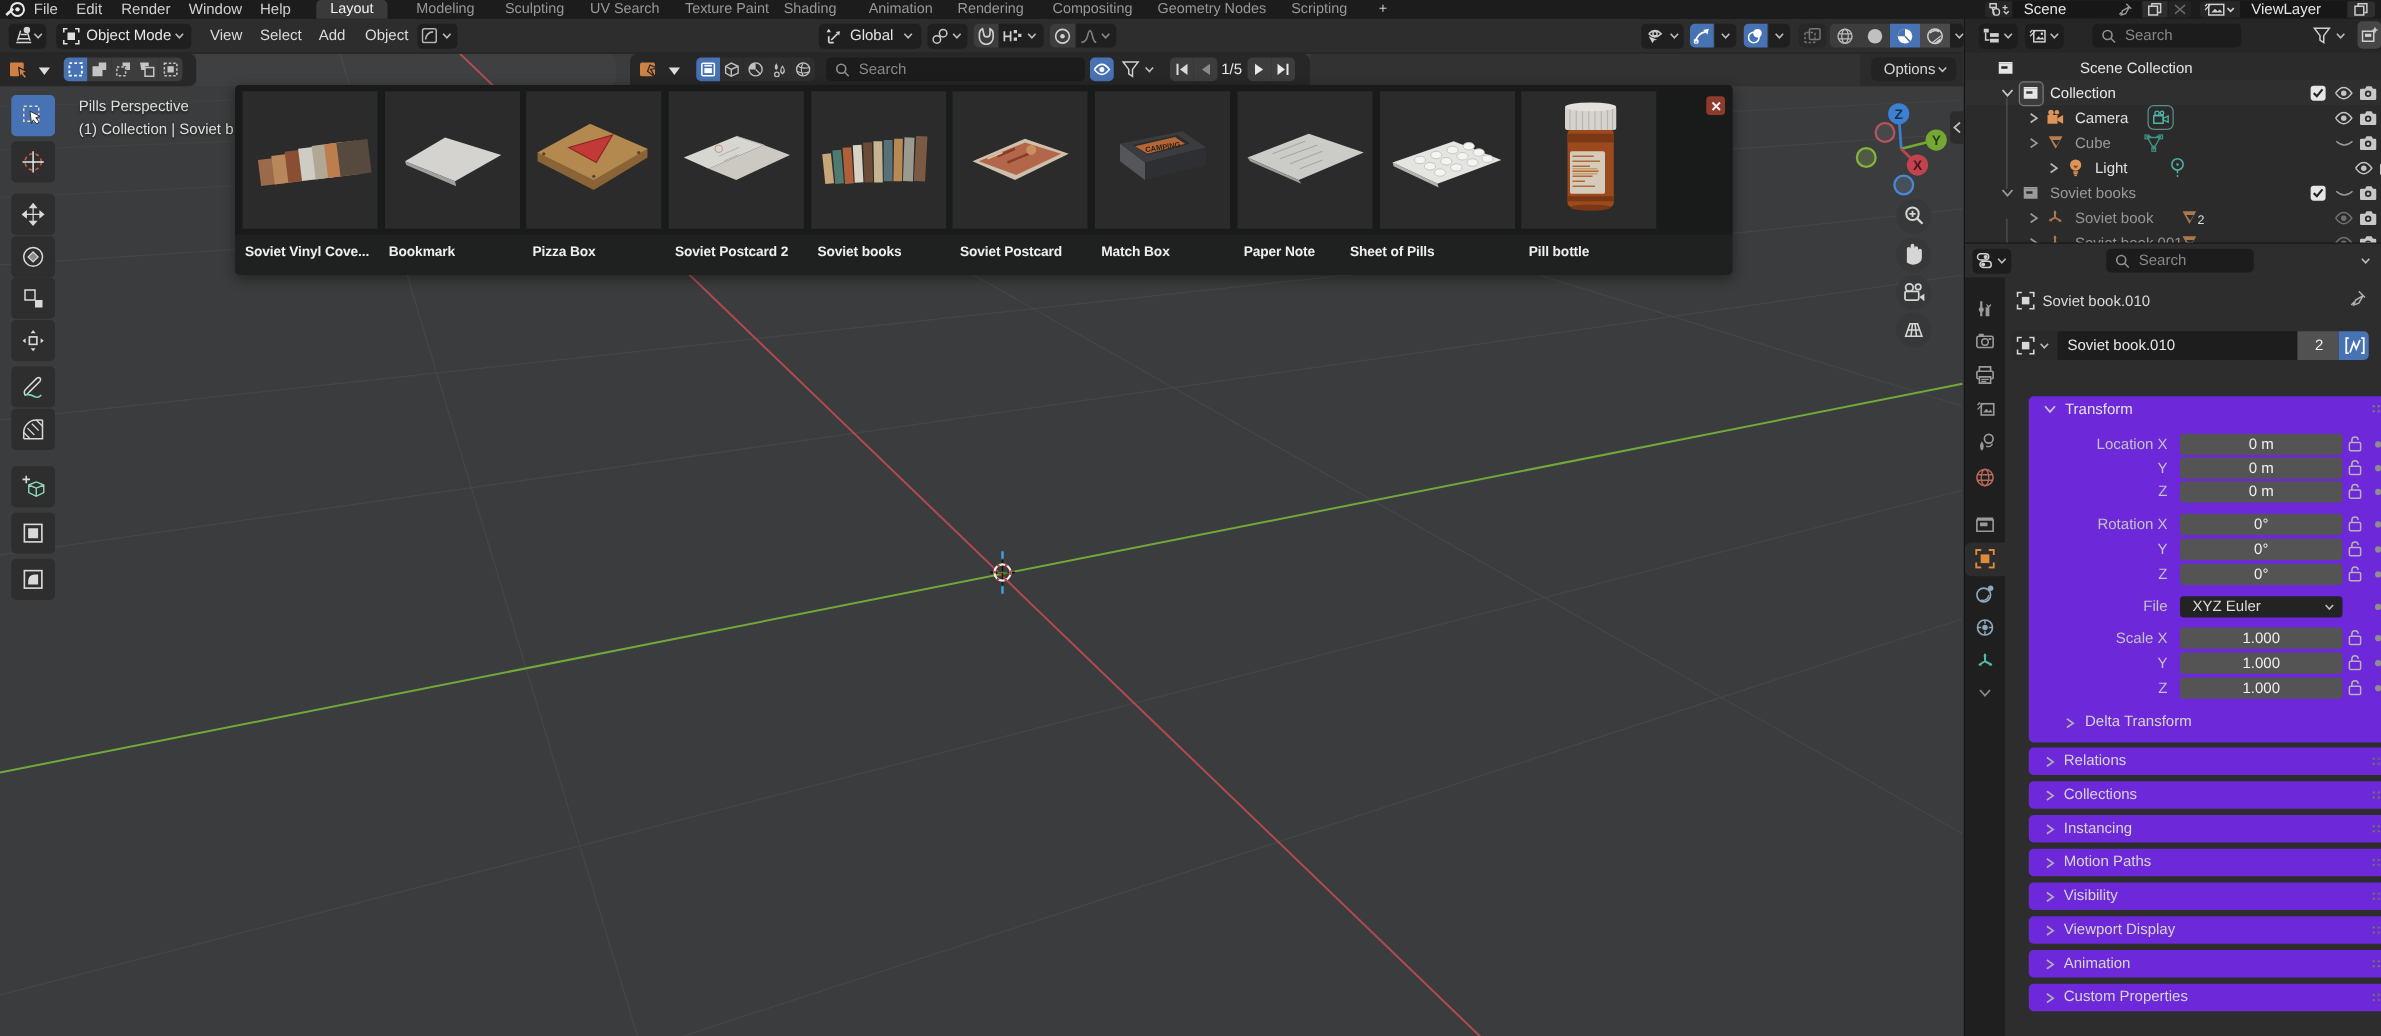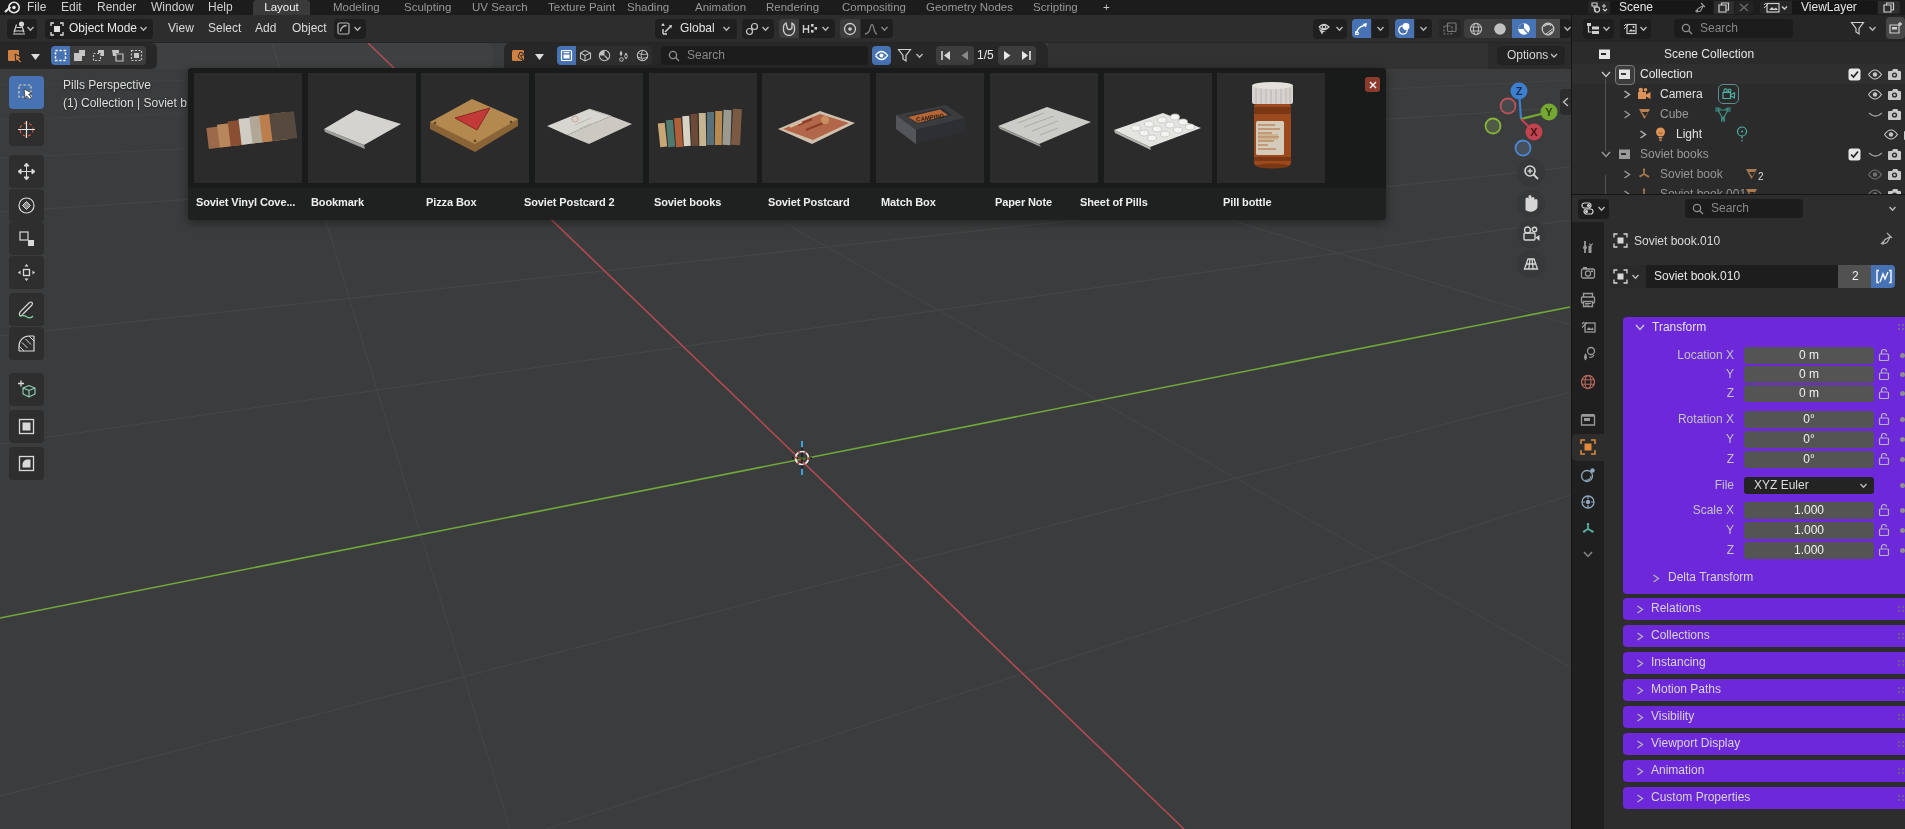--- a/index.html
+++ b/index.html
@@ -601,21 +601,21 @@
           <rect x="37" y="84" width="37" height="4" fill="#7a3714"></rect>
           <rect x="35" y="12" width="41" height="19" rx="2" fill="#d6d3ce"></rect>
           <path d="M39 12 v19 M44 12 v19 M49 12 v19 M54 12 v19 M59 12 v19 M64 12 v19 M69 12 v19 M73 12 v19" stroke="#b8b5b0" stroke-width="1"></path>
           <ellipse cx="55.5" cy="12.5" rx="20.5" ry="3.5" fill="#e4e1dc"></ellipse>
           <ellipse cx="55.5" cy="93" rx="16" ry="2.5" fill="#7a3714"></ellipse>
         </svg>
       </div>
       <span class="clabel" style="left:8px;">Soviet Vinyl Cove...</span>
       <span class="clabel" style="left:123px;">Bookmark</span>
       <span class="clabel" style="left:238px;">Pizza Box</span>
-      <span class="clabel" style="left:336px;text-align:right;">Soviet Postcard 2</span>
+      <span class="clabel" style="left:352px;text-align:right;">Soviet Postcard 2</span>
       <span class="clabel" style="left:466px;">Soviet books</span>
       <span class="clabel" style="left:580px;">Soviet Postcard</span>
       <span class="clabel" style="left:693px;">Match Box</span>
       <span class="clabel" style="left:807px;">Paper Note</span>
       <span class="clabel" style="left:880px;margin-left:12px;">Sheet of Pills</span>
       <span class="clabel" style="left:1035px;">Pill bottle</span>
       <div class="abs" style="left:1177px;top:9px;width:15px;height:15px;background:#8d3b2c;border-radius:3px;">
         <svg class="ico" style="left:3.5px;top:3.5px" width="8" height="8" viewBox="0 0 8 8">
             <path d="M1 1 L7 7 M7 1 L1 7" stroke="#f0f0f0" stroke-width="1.5"></path>
           </svg>

